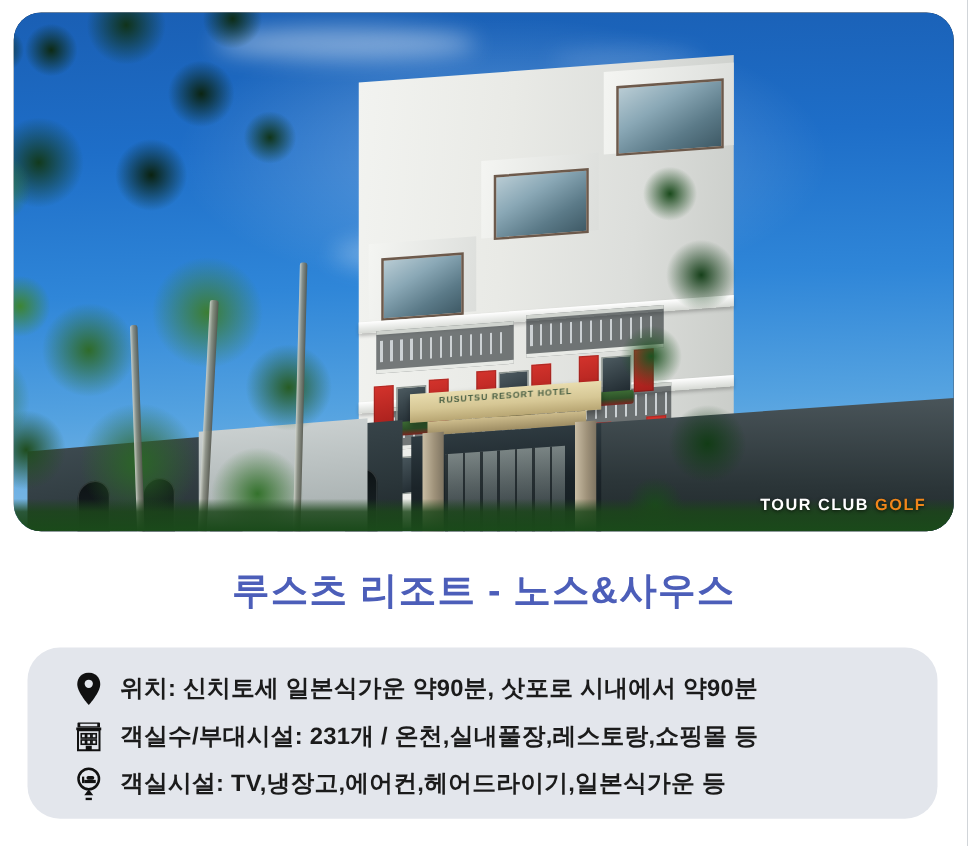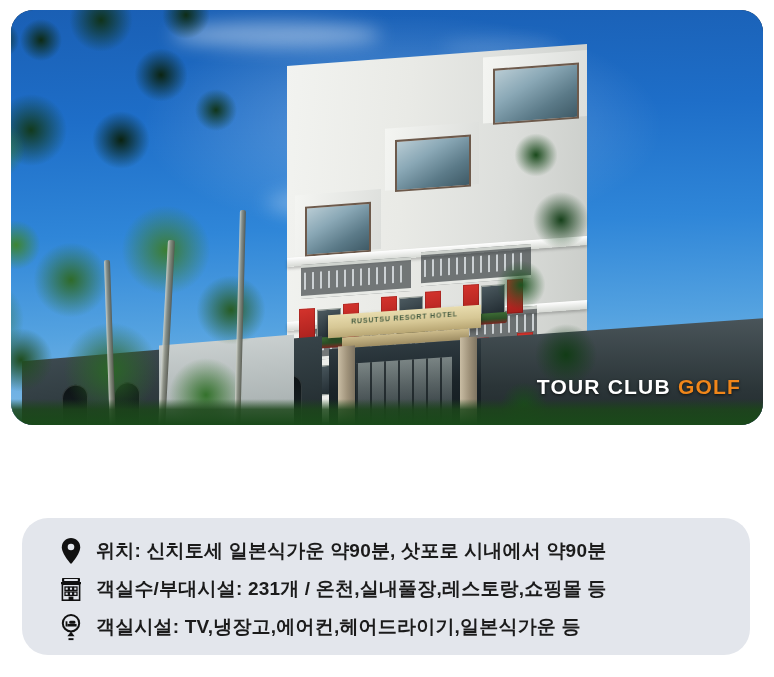--- a/index.html
+++ b/index.html
@@ -291,22 +291,22 @@
     position: absolute;
     left: 0; bottom: 0;
     width: 100%; height: 26px;
     background: linear-gradient(180deg, rgba(35,82,30,.0), rgba(28,70,26,.85) 40%, #1a4a1a 100%);
   }
 
   
   .wm {
     position: absolute;
     right: 22px;
-    bottom: 26px;
-    font-size: 21px;
+    bottom: 14px;
+    font-size: 13px;
     font-weight: bold;
     letter-spacing: 1.2px;
     text-shadow: 0 1px 3px rgba(0,0,0,.7);
   }
   .wm .w1 { color: #ffffff; }
   .wm .w2 { color: #f0861a; }
 
   
   .title {
     position: absolute;
@@ -452,20 +452,21 @@
     </div>
 
     <div class="grass"></div>
 
     <div class="wm">
       <span class="w1">TOUR CLUB</span>
       <span class="w2">GOLF</span>
     </div>
   </div>
 
+  <div class="title">루스츠 리조트 - 노스&amp;사우스</div>
 
   <div class="infobox">
 
     <div class="inforow">
       <span class="ic">
         <svg width="20" height="26" viewBox="0 0 20 26">
           <path d="M10 0C4.9 0 .8 4.1.8 9.2c0 6.9 9.2 16.8 9.2 16.8s9.2-9.9 9.2-16.8C19.2 4.1 15.1 0 10 0z" fill="#111111"></path>
           <circle cx="10" cy="9" r="3.3" fill="#e3e6ec"></circle>
         </svg>
       </span>

